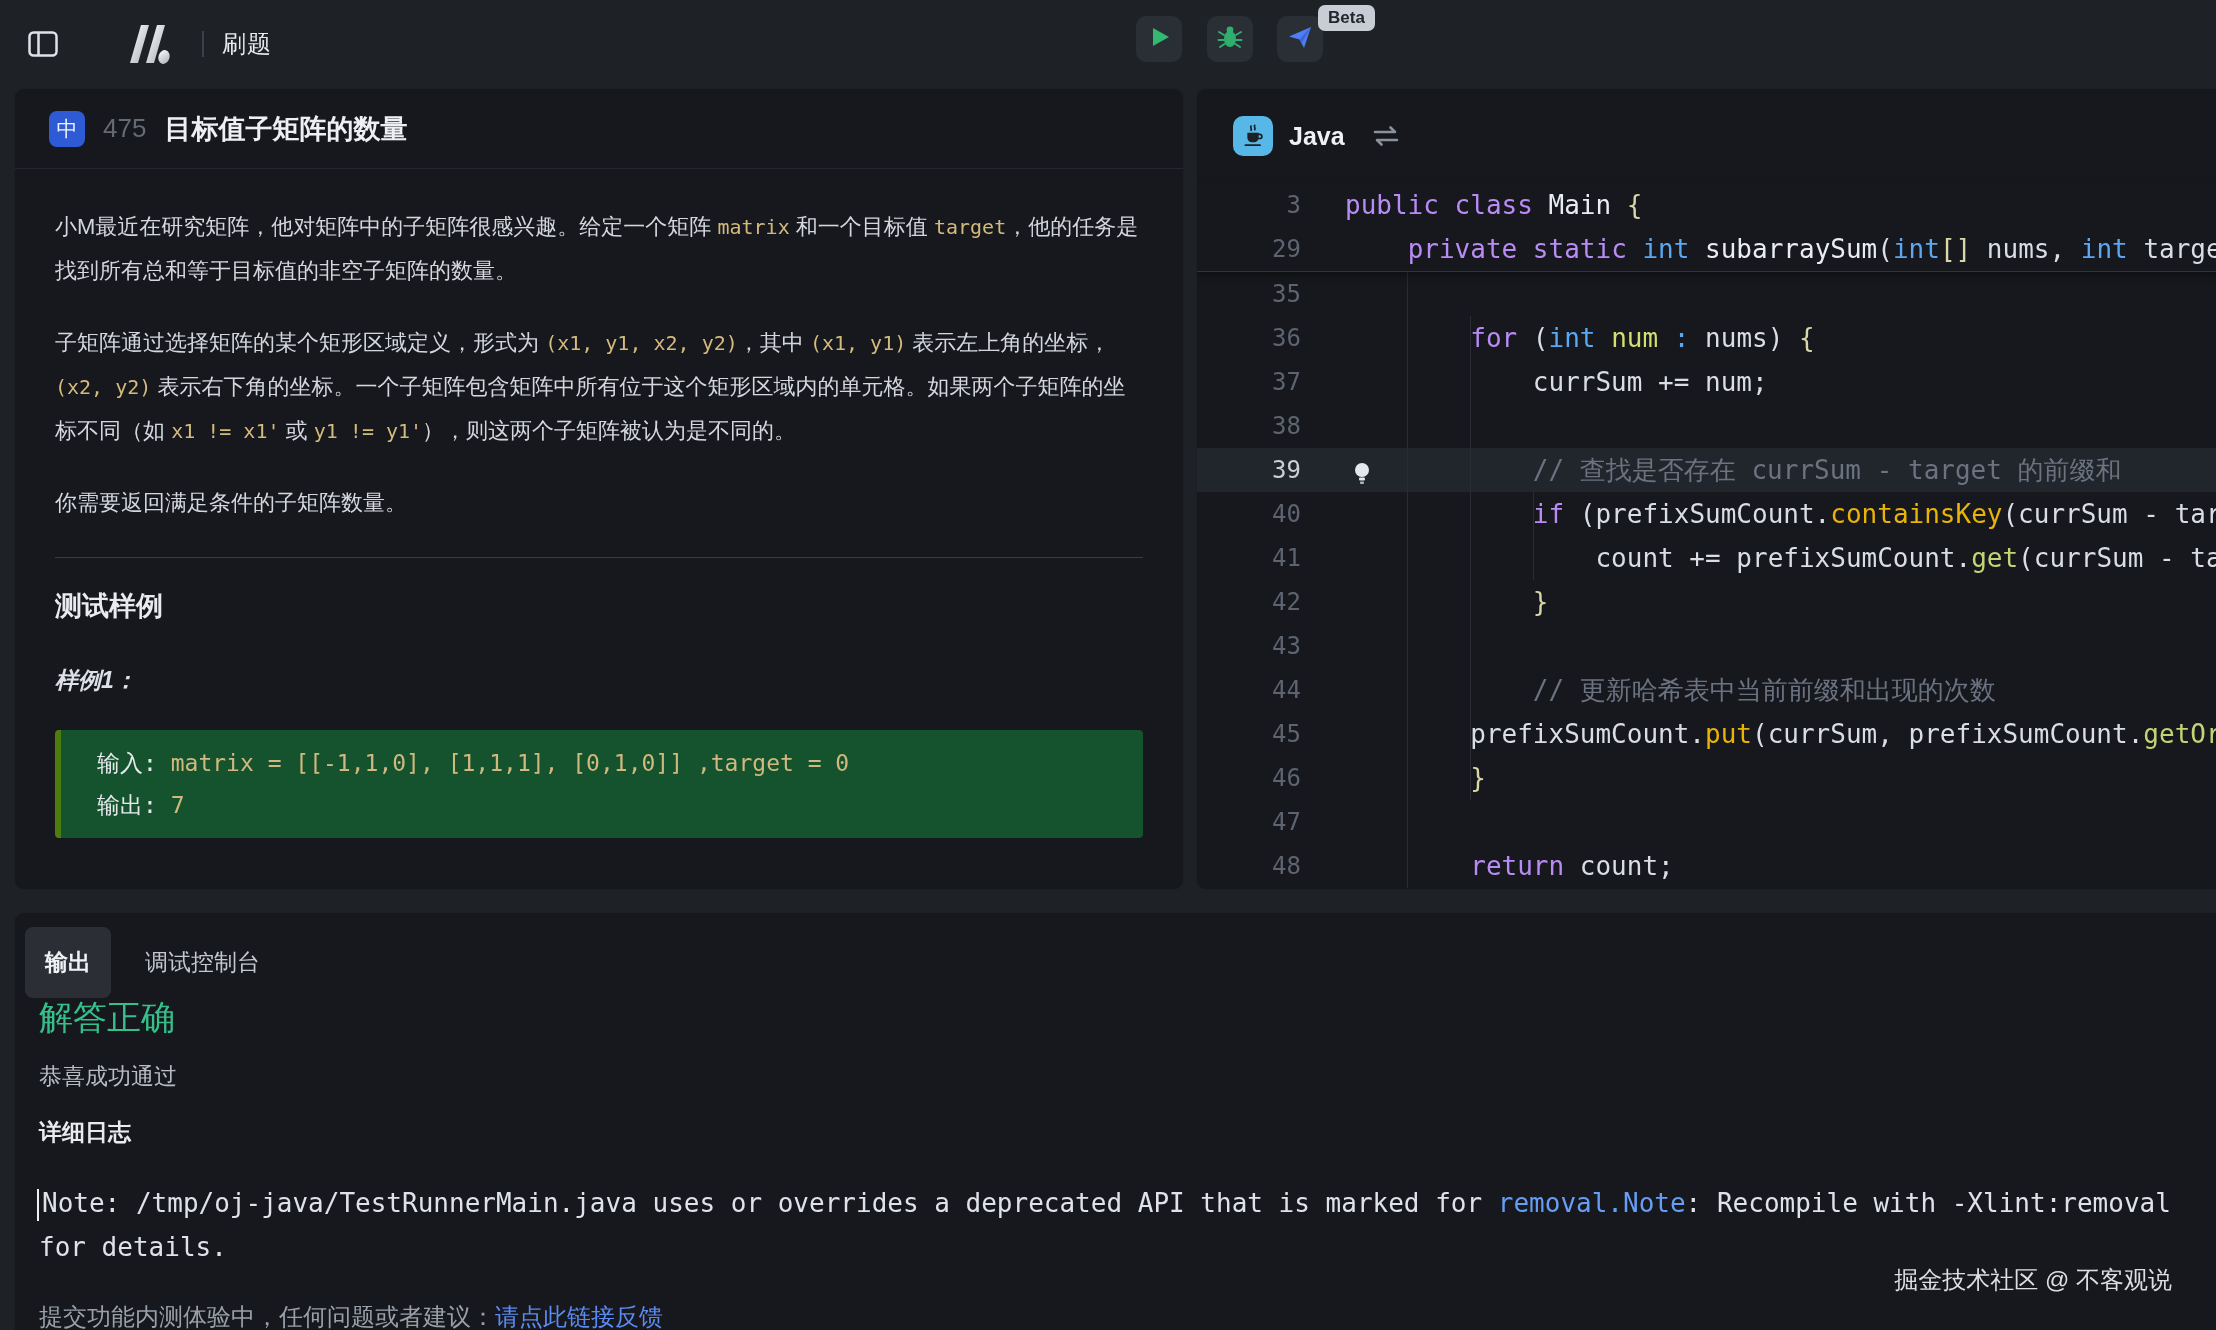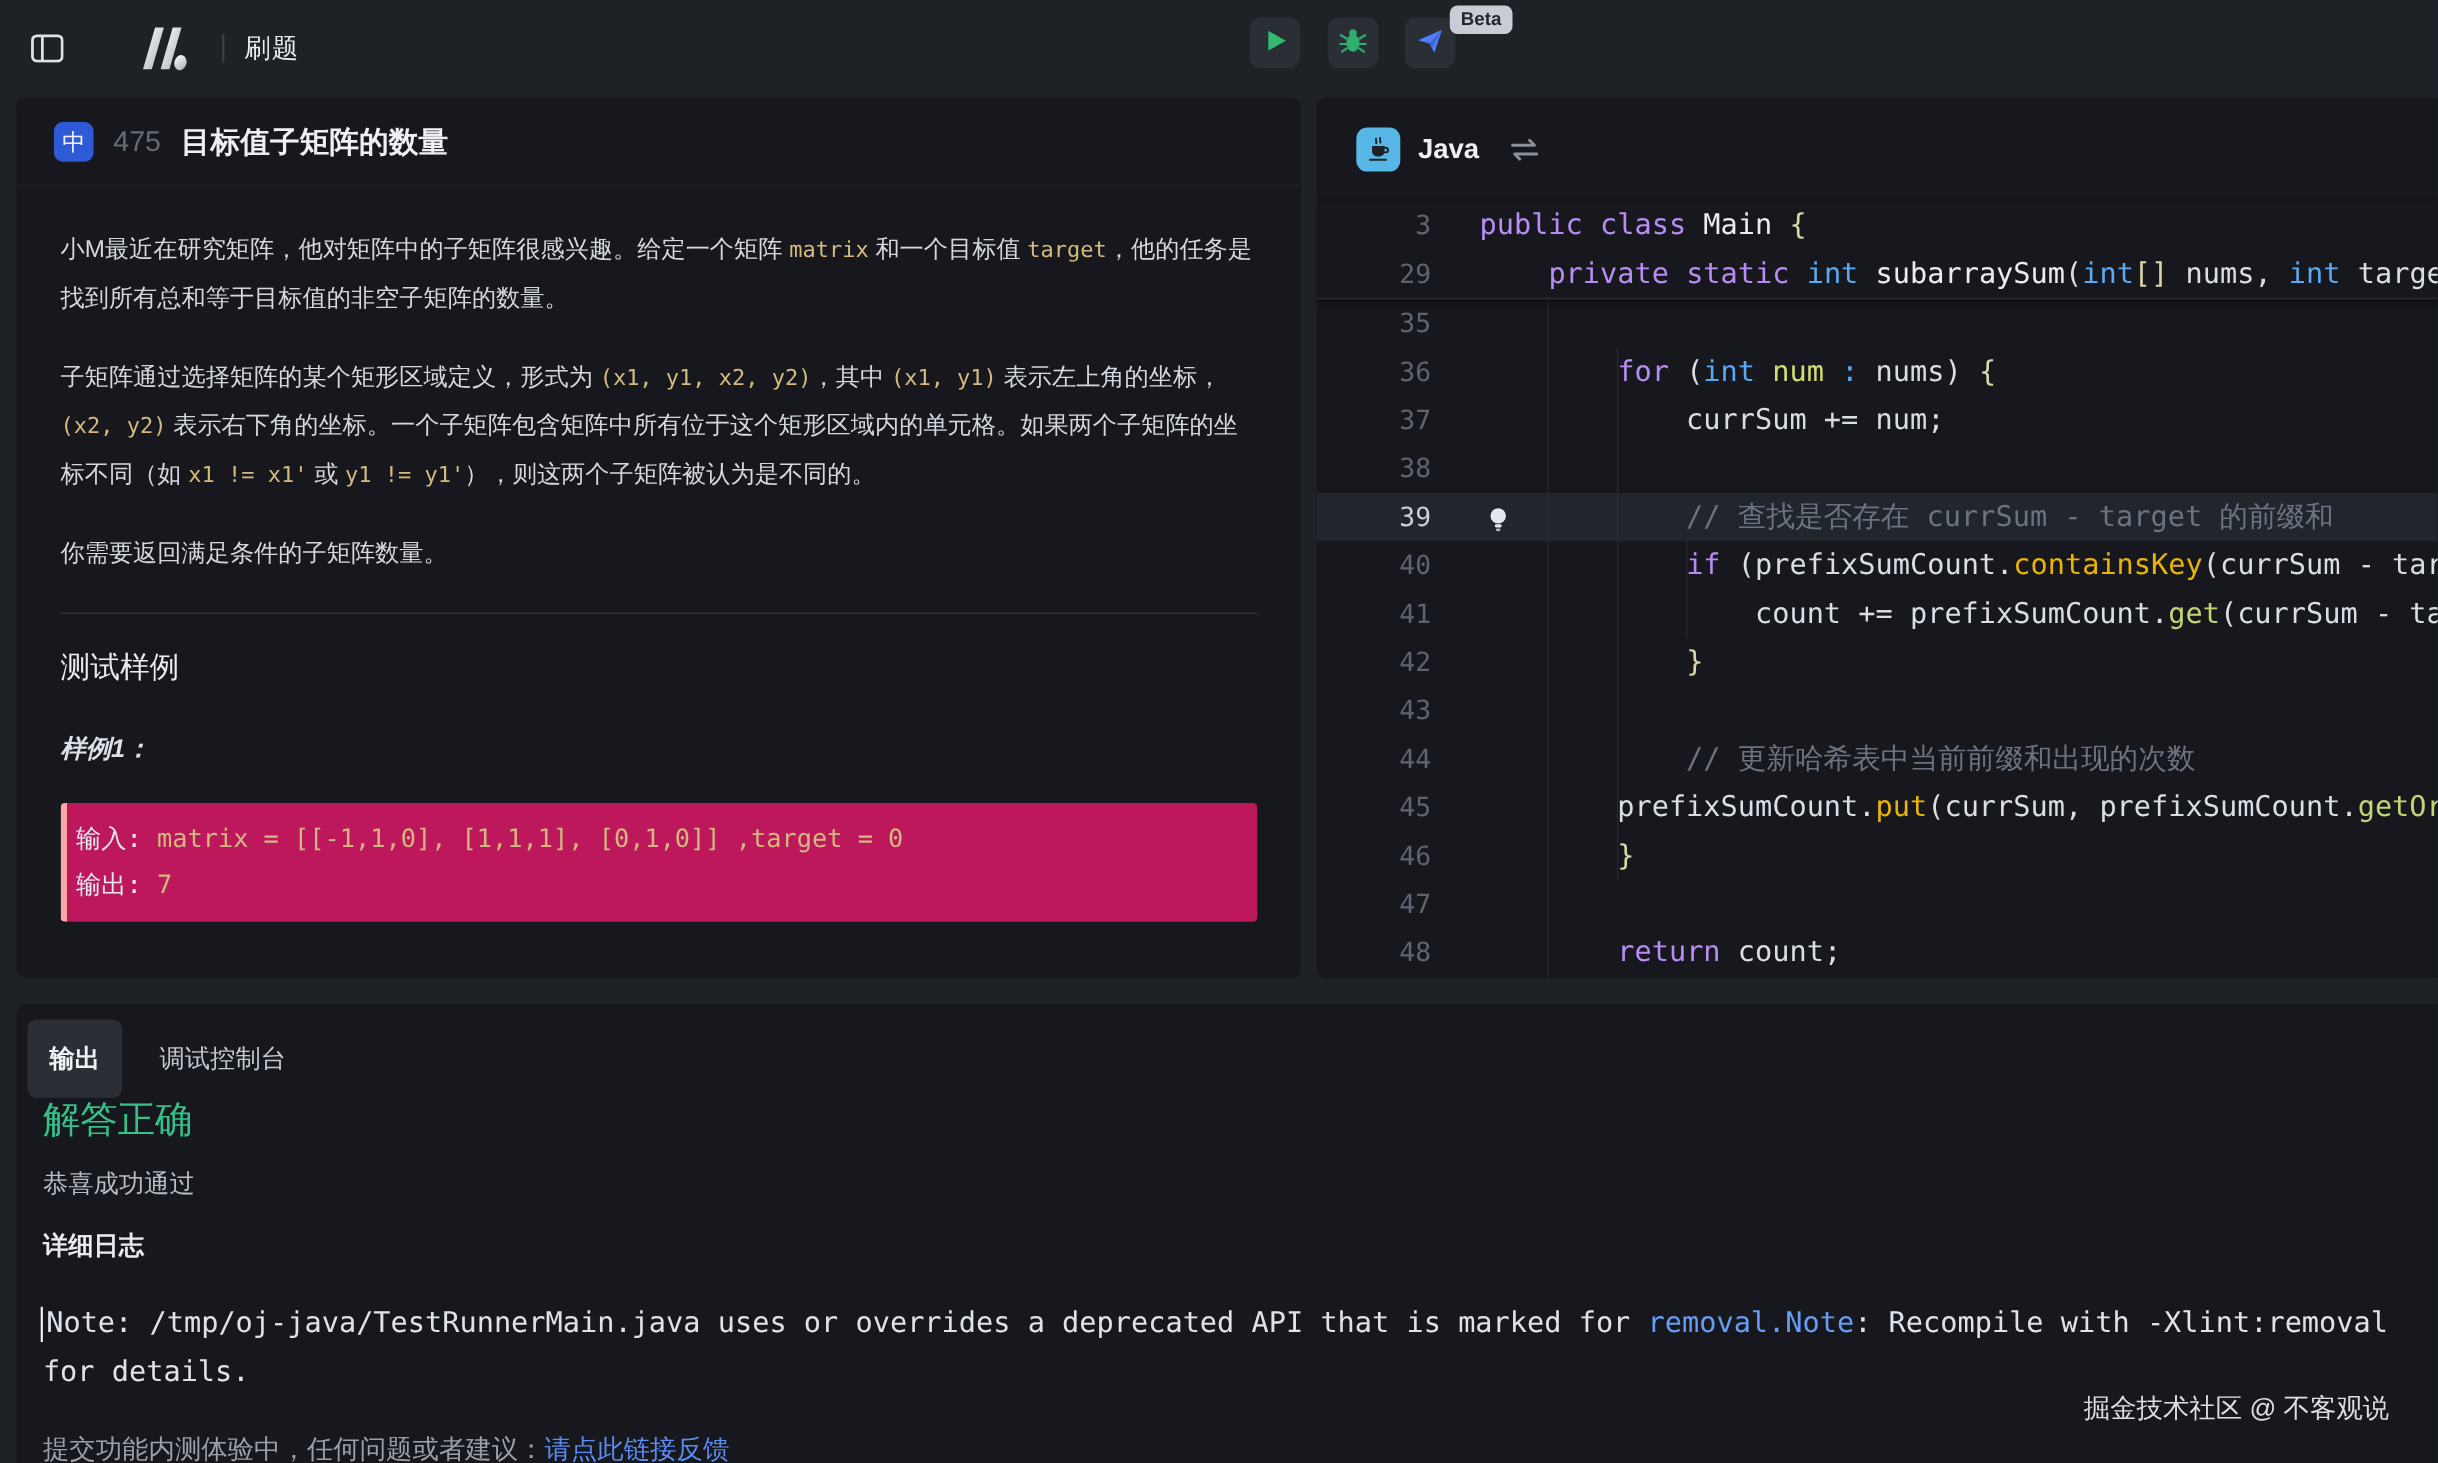--- a/index.html
+++ b/index.html
@@ -27,23 +27,23 @@
 
   
   .problem-header{height:79px;display:flex;align-items:center;gap:18px;padding:0 34px;border-bottom:1px solid #24272e;}
   .diff-badge{width:36px;height:36px;border-radius:8px;background:#2e5ad6;color:#eef2ff;font-size:21px;display:flex;align-items:center;justify-content:center;flex:0 0 auto;}
   .problem-id{color:#646b75;font-size:26px;}
   .problem-title{color:#edeff3;font-size:27px;font-weight:700;}
   .problem-body{padding:8px 40px 0 40px;color:#d4d7dd;font-size:22px;line-height:44px;}
   .problem-body p{margin:28px 0;}
   .inline-code{font-family:"DejaVu Sans Mono","Liberation Mono",monospace;font-size:20px;color:#d4ba7d;}
   .problem-hr{border:none;border-top:1px solid #383c44;margin:32px 0 26px 0;}
-  .section-heading{color:#e9ebf0;font-size:27px;font-weight:400;margin:26px 0 12px 0;}
+  .section-heading{color:#e9ebf0;font-size:27px;font-weight:700;margin:26px 0 12px 0;}
   .example-label{color:#dde0e6;font-size:23px;font-weight:700;font-style:italic;margin:30px 0 28px 0;}
-  .sample-block{background:#be185d;border-left:6px solid #fca5a5;border-radius:4px;padding:12px 8px;font-family:"DejaVu Sans Mono","Liberation Mono",monospace;font-size:23px;line-height:42px;}
+  .sample-block{background:#14532d;border-left:6px solid #4d7c0f;border-radius:4px;padding:12px 36px;font-family:"DejaVu Sans Mono","Liberation Mono",monospace;font-size:23px;line-height:42px;}
   .sample-line .lbl{color:#e6e9ee;}
   .sample-line .val{color:#d2b87e;}
 
   
   .editor-header{height:94px;display:flex;align-items:center;gap:16px;padding:0 36px;}
   .lang-icon{width:40px;height:40px;border-radius:10px;background:#57b7e6;display:flex;align-items:center;justify-content:center;flex:0 0 auto;}
   .lang-label{color:#eef0f4;font-size:25px;font-weight:700;}
   .swap-icon{margin-left:10px;display:flex;align-items:center;}
   .code-area{position:relative;font-family:"DejaVu Sans Mono","Liberation Mono",monospace;font-size:26px;}
   .code-row{display:flex;height:44px;line-height:44px;position:relative;}

